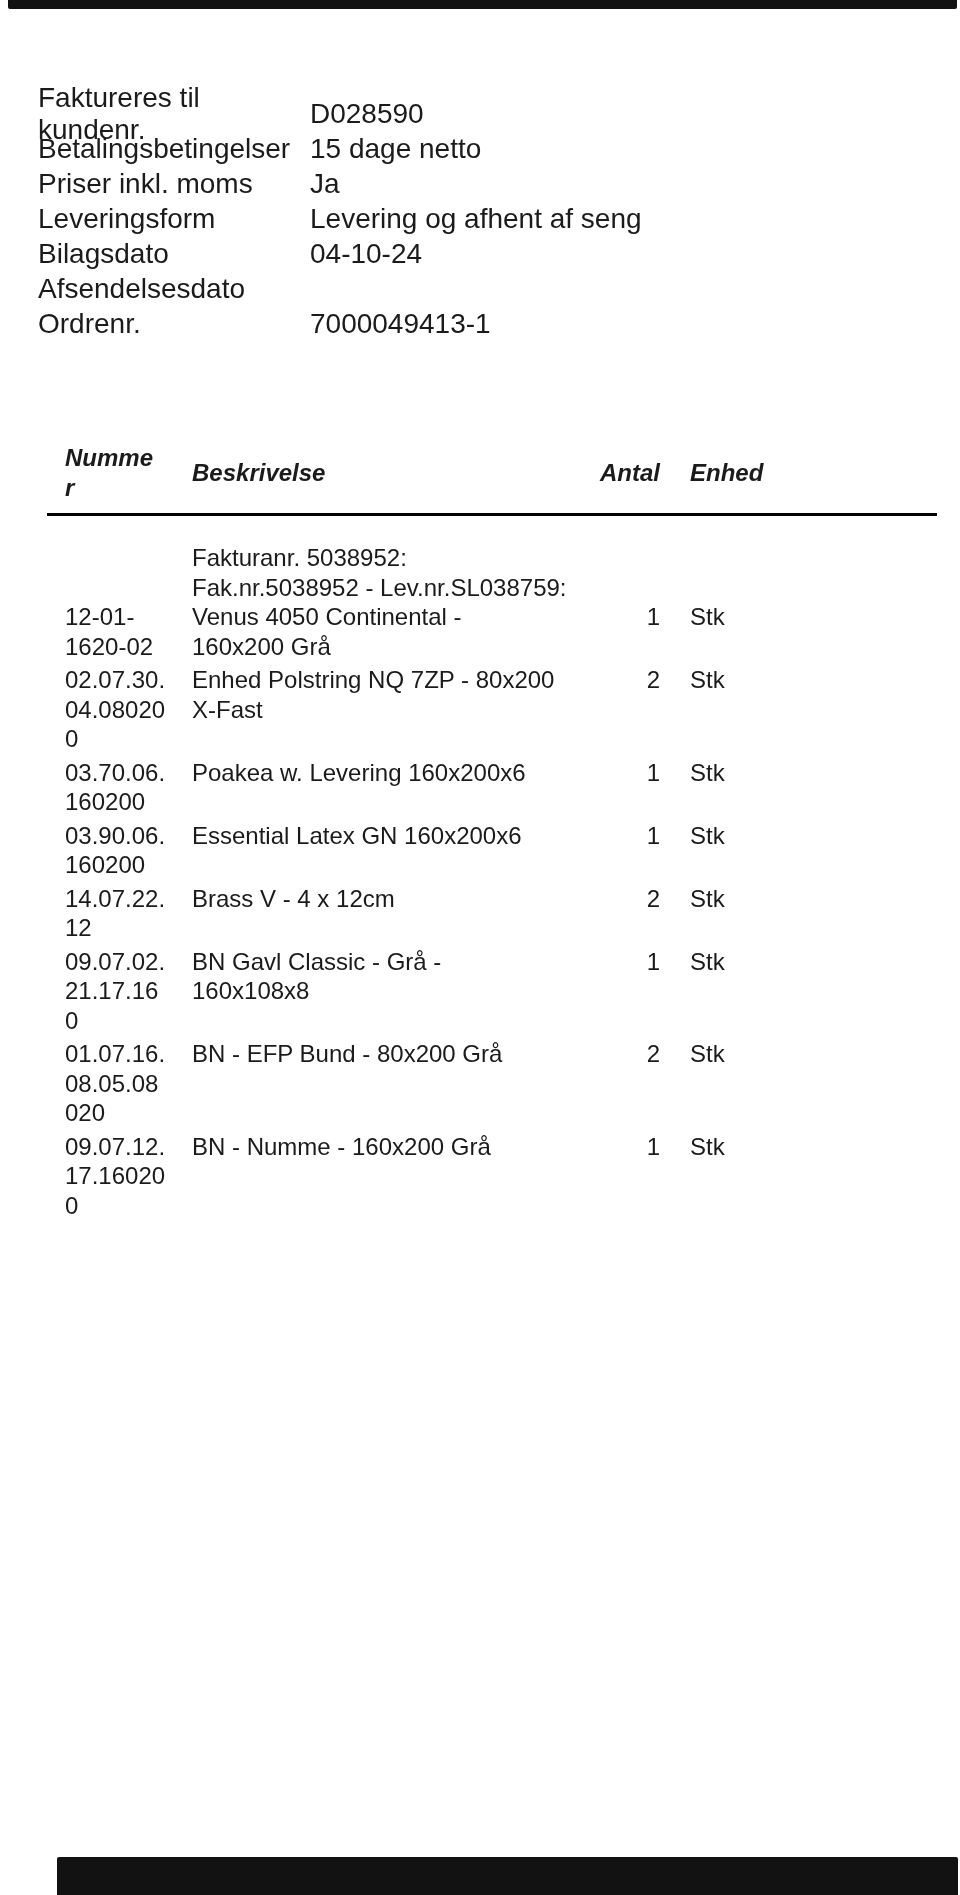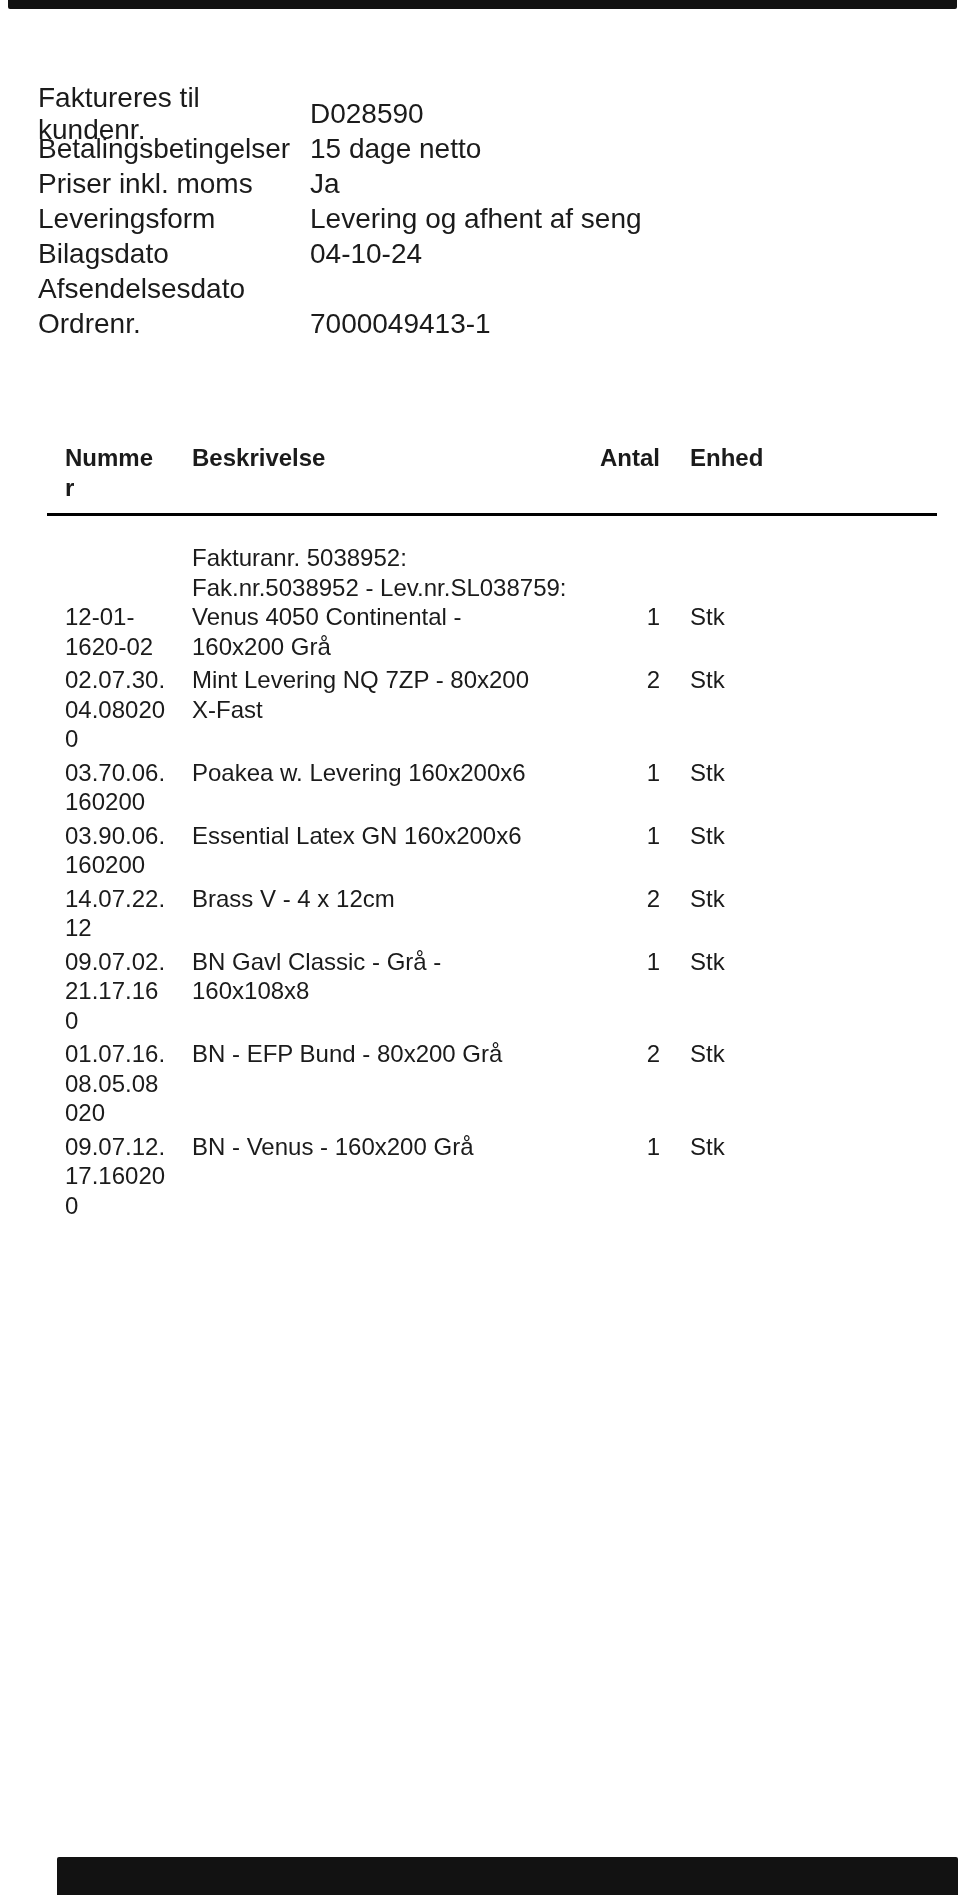--- a/index.html
+++ b/index.html
@@ -20,25 +20,26 @@
   
   .info { position: absolute; left: 38px; top: 96px; font-size: 28px; }
   .info-row { display: flex; height: 35px; align-items: center; }
   .info-label { width: 272px; flex: 0 0 272px; }
   .info-value { white-space: nowrap; }
 
   
   .items { position: absolute; left: 47px; top: 443px; width: 890px; font-size: 24px; }
   .t-head {
     display: flex;
-    align-items: flex-start;
+    align-items: center;
     font-weight: 700;
     line-height: 30px;
     padding: 0 0 10px 18px;
     border-bottom: 3px solid #000;
+    font-style: italic;
   }
   .t-body { padding-top: 27px; }
   .t-row { display: flex; line-height: 29.5px; margin-bottom: 4px; padding-left: 18px; }
   .t-row.group { margin-bottom: 0; }
   .c-num   { width: 127px; flex: 0 0 127px; white-space: pre-line; }
   .c-desc  { width: 385px; flex: 0 0 385px; white-space: pre-line; }
   .c-antal { width: 83px;  flex: 0 0 83px;  text-align: right; }
   .c-enhed { margin-left: 30px; flex: 1; }
 </style>
 </head>
@@ -104,21 +105,21 @@
 1620-02</div>
       <div class="c-desc">Venus 4050 Continental -
 160x200 Grå</div>
       <div class="c-antal">1</div>
       <div class="c-enhed">Stk</div>
     </div>
     <div class="t-row">
       <div class="c-num">02.07.30.
 04.08020
 0</div>
-      <div class="c-desc">Mint Levering NQ 7ZP - 80x200
+      <div class="c-desc">Enhed Polstring NQ 7ZP - 80x200
 X-Fast</div>
       <div class="c-antal">2</div>
       <div class="c-enhed">Stk</div>
     </div>
     <div class="t-row">
       <div class="c-num">03.70.06.
 160200</div>
       <div class="c-desc">Poakea w. Levering 160x200x6</div>
       <div class="c-antal">1</div>
       <div class="c-enhed">Stk</div>
@@ -151,20 +152,20 @@
 08.05.08
 020</div>
       <div class="c-desc">BN - EFP Bund - 80x200 Grå</div>
       <div class="c-antal">2</div>
       <div class="c-enhed">Stk</div>
     </div>
     <div class="t-row">
       <div class="c-num">09.07.12.
 17.16020
 0</div>
-      <div class="c-desc">BN - Venus - 160x200 Grå</div>
+      <div class="c-desc">BN - Numme - 160x200 Grå</div>
       <div class="c-antal">1</div>
       <div class="c-enhed">Stk</div>
     </div>
   </div>
 </div>
 
 <div class="edge-bar bottom"></div>
 
 </body></html>

